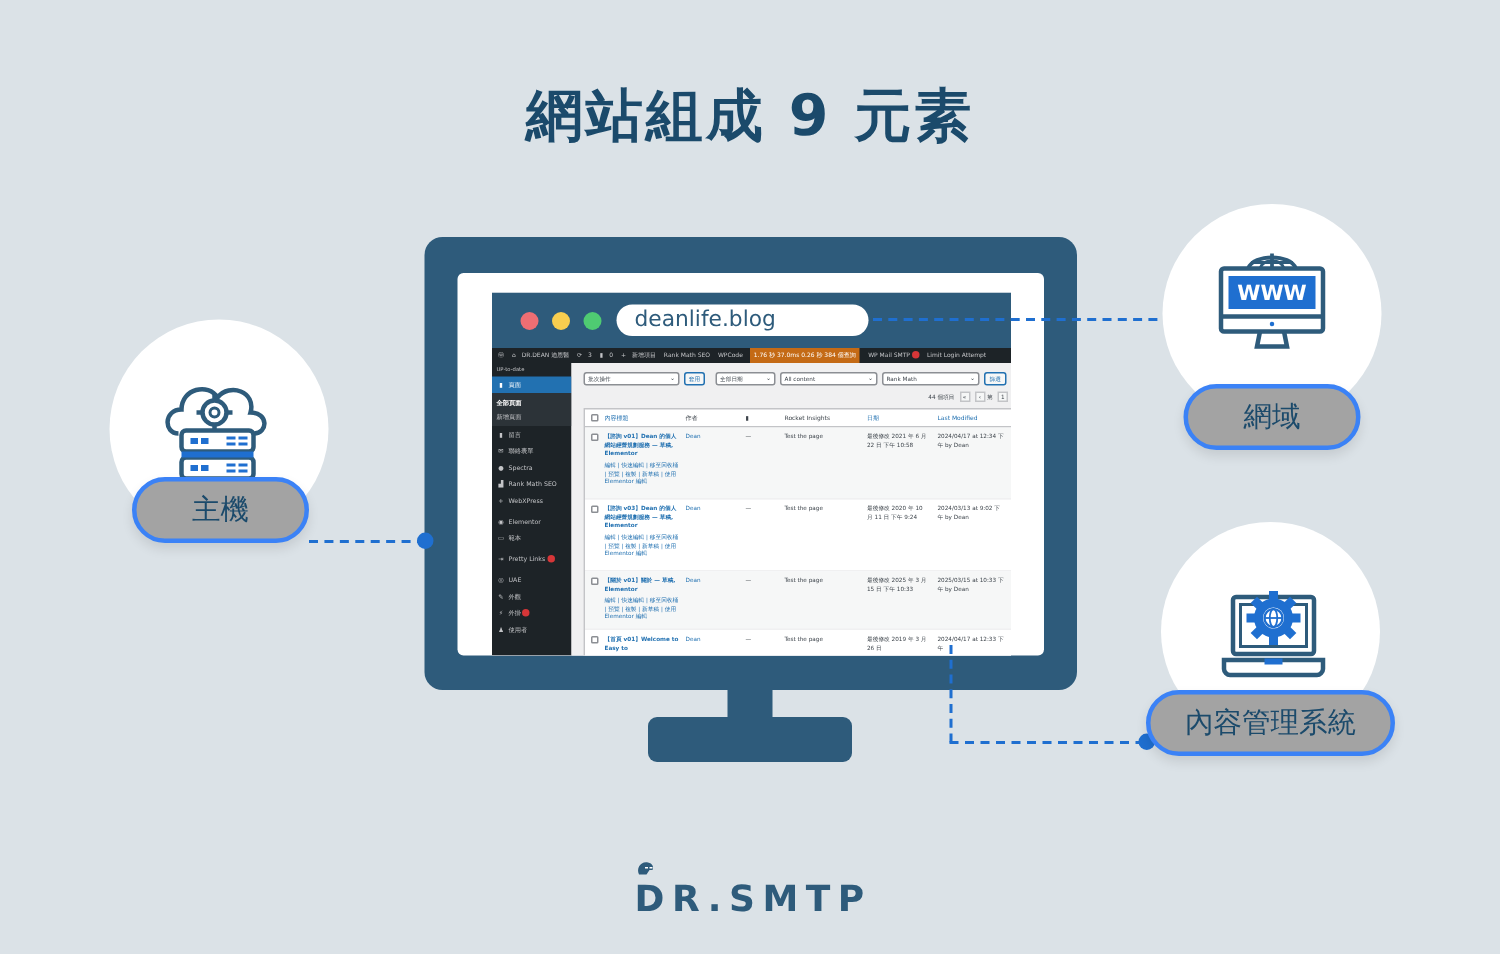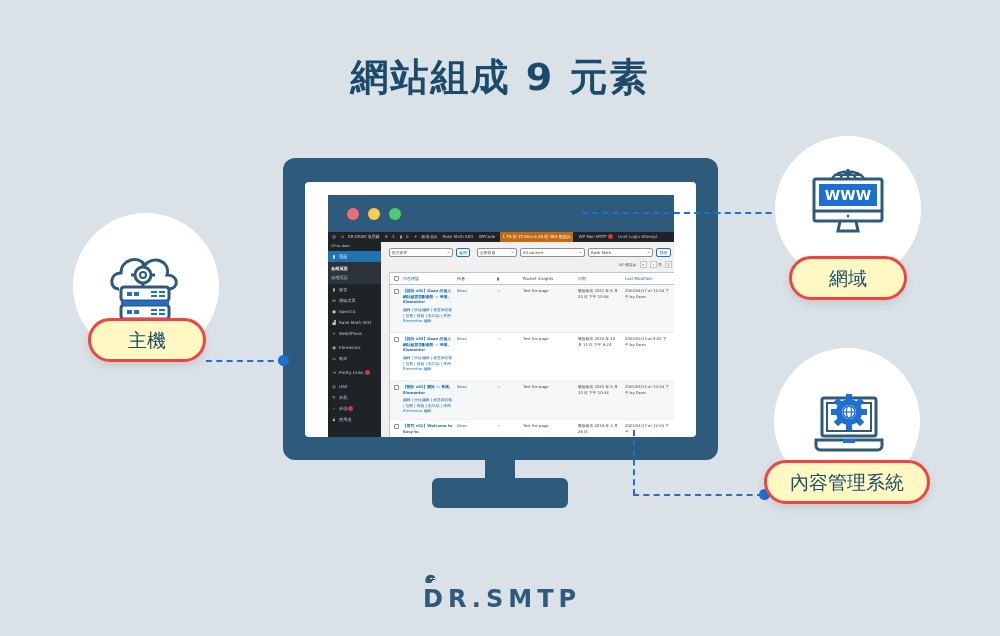--- a/index.html
+++ b/index.html
@@ -57,41 +57,42 @@
   .row .date { line-height: 5.5px; width: 40px; }
   .row .mod { line-height: 5.5px; width: 45px; }
 
   
   .dash-h { position: absolute; height: 0; border-top: 2px dashed #1f6fd0; }
   .dash-v { position: absolute; width: 0; border-left: 2px dashed #1f6fd0; }
   .node { position: absolute; width: 11px; height: 11px; border-radius: 50%; background: #1f6fd0; }
 
   
   .circle { position: absolute; border-radius: 50%; background: #ffffff; }
-  .pill { position: absolute; height: 44px; background: #fef9c3; border: 3px solid #ef4444; border-radius: 22px; text-align: center; font-size: 19px; line-height: 38px; color: #1b4a6b; box-shadow: 0 4px 8px rgba(0,0,0,0.1); }
+  .pill { position: absolute; height: 44px; background: #a3a3a3; border: 3px solid #3b82f6; border-radius: 22px; text-align: center; font-size: 19px; line-height: 38px; color: #1b4a6b; box-shadow: 0 4px 8px rgba(0,0,0,0.1); }
   .icon-svg { position: absolute; }
 
   .logo { position: absolute; left: 423px; top: 585px; font-size: 24px; font-weight: bold; color: #2e5b7b; letter-spacing: 5px; }
   .logo-head { position: absolute; left: 424px; top: 574px; width: 13px; height: 11px; }
 </style>
 </head>
 <body>
 
 <div class="title">網站組成 9 元素</div>
 
 <div class="monitor"></div>
 <div class="neck"></div>
 <div class="base"></div>
 <div class="screen"></div>
 
 <div class="browser">
   <div class="browser-bar">
     <div class="dot red"></div>
     <div class="dot yellow"></div>
     <div class="dot green"></div>
+    <div class="url">deanlife.blog</div>
   </div>
 
   <div class="adminbar">
     <span>ⓦ</span>
     <span>⌂</span><span>DR.DEAN 迪恩醫</span>
     <span>⟳</span><span>3</span>
     <span>▮</span><span>0</span>
     <span>+</span><span>新增項目</span>
     <span>Rank Math SEO</span>
     <span>WPCode</span>

